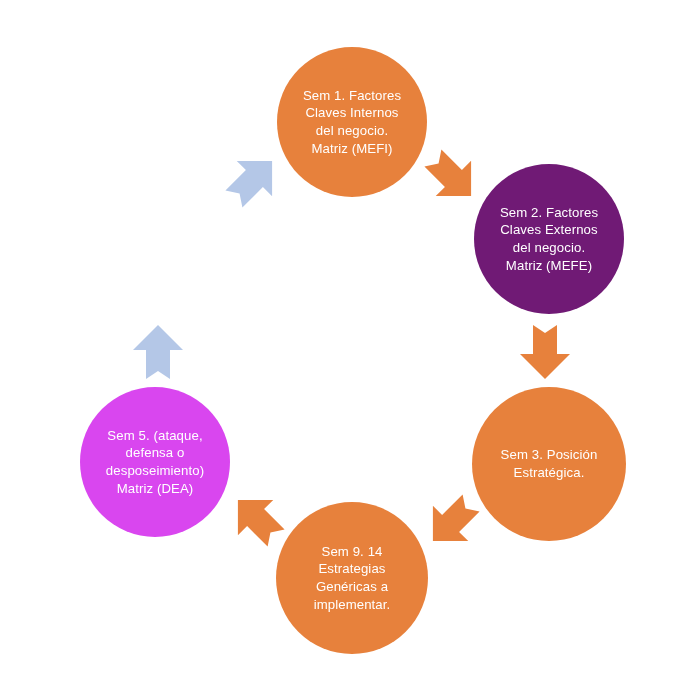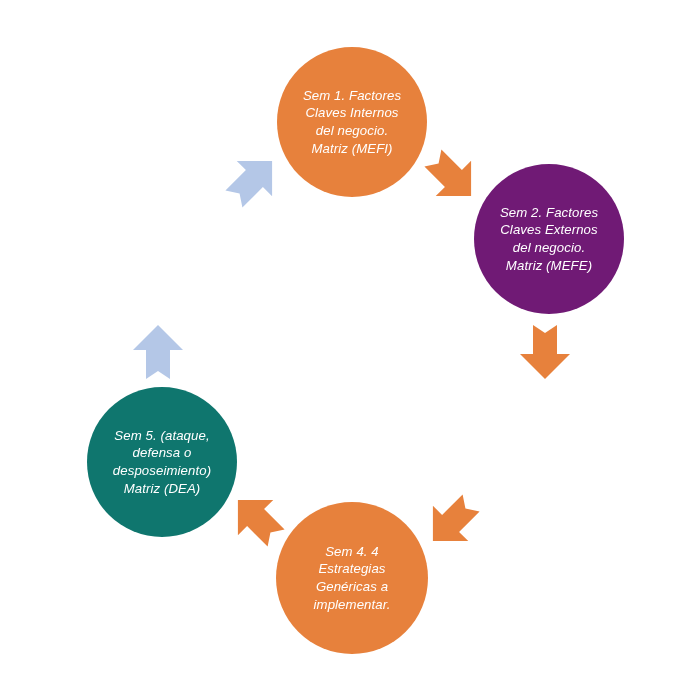--- a/index.html
+++ b/index.html
@@ -29,21 +29,20 @@
     box-sizing: border-box;
     color: #ffffff;
   }
   .node-label {
     font-size: 13.2px;
     line-height: 1.33;
     letter-spacing: 0.1px;
     padding: 0 14px;
     white-space: pre-line;
     color: #ffffff;
-    font-style: italic;
   }
   .arrow {
     position: absolute;
     pointer-events: none;
   }
   .arrow svg {
     display: block;
     overflow: visible;
   }
 </style>
@@ -57,27 +56,31 @@
 Claves Internos
 del negocio.
 Matriz (MEFI)</span>
   </div>
   <div class="node" id="n-sem2" style="width: 150px; height: 150px; left: 474px; top: 164px; background: #701a75;">
     <span class="node-label">Sem 2. Factores
 Claves Externos
 del negocio.
 Matriz (MEFE)</span>
   </div>
+  <div class="node" id="n-sem3" style="width: 154px; height: 154px; left: 472px; top: 387px; background: rgb(231, 129, 60);">
+    <span class="node-label">Sem 3. Posición
+Estratégica.</span>
+  </div>
   <div class="node" id="n-sem4" style="width: 152px; height: 152px; left: 276px; top: 502px; background: rgb(231, 129, 60);">
-    <span class="node-label">Sem 4. 4
+    <span class="node-label">Sem 9. 14
 Estrategias
 Genéricas a
 implementar.</span>
   </div>
-  <div class="node" id="n-sem5" style="width: 150px; height: 150px; left: 87px; top: 387px; background: #0f766e;">
+  <div class="node" id="n-sem5" style="width: 150px; height: 150px; left: 80px; top: 387px; background: #d946ef;">
     <span class="node-label">Sem 5. (ataque,
 defensa o
 desposeimiento)
 Matriz (DEA)</span>
   </div>
 
   <div class="arrow" id="a-0" style="width: 54px; height: 58px; left: 425px; top: 148px; transform: rotate(135deg);">
       <svg width="54" height="58" viewBox="0 0 54 58">
         <polygon points="27,2 52,27 39,27 39,56 27,48 15,56 15,27 2,27" fill="#E7813C"></polygon>
       </svg>

